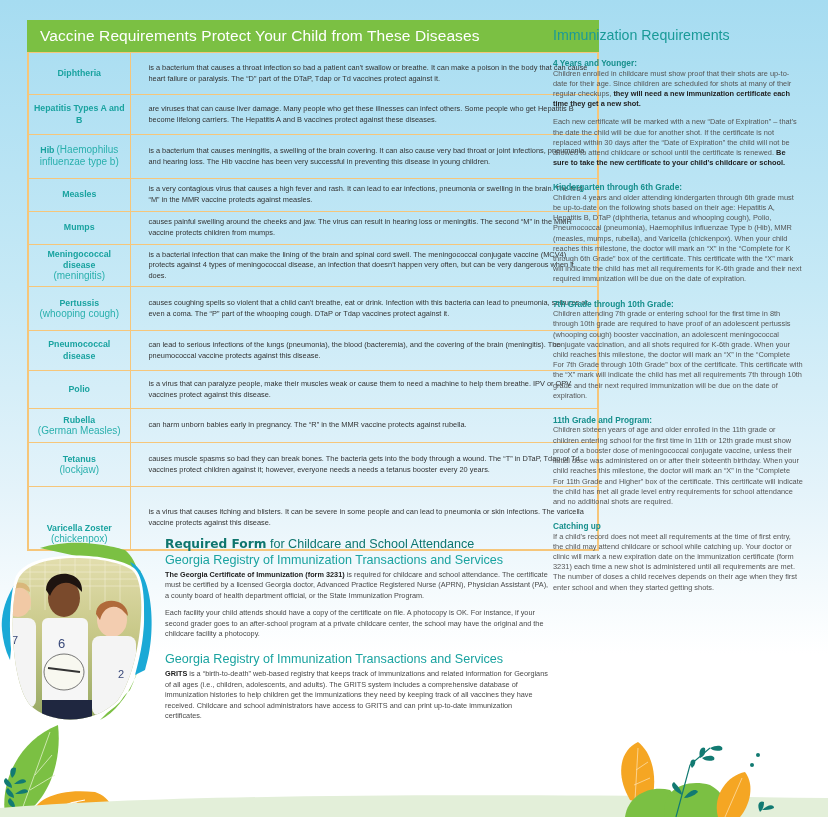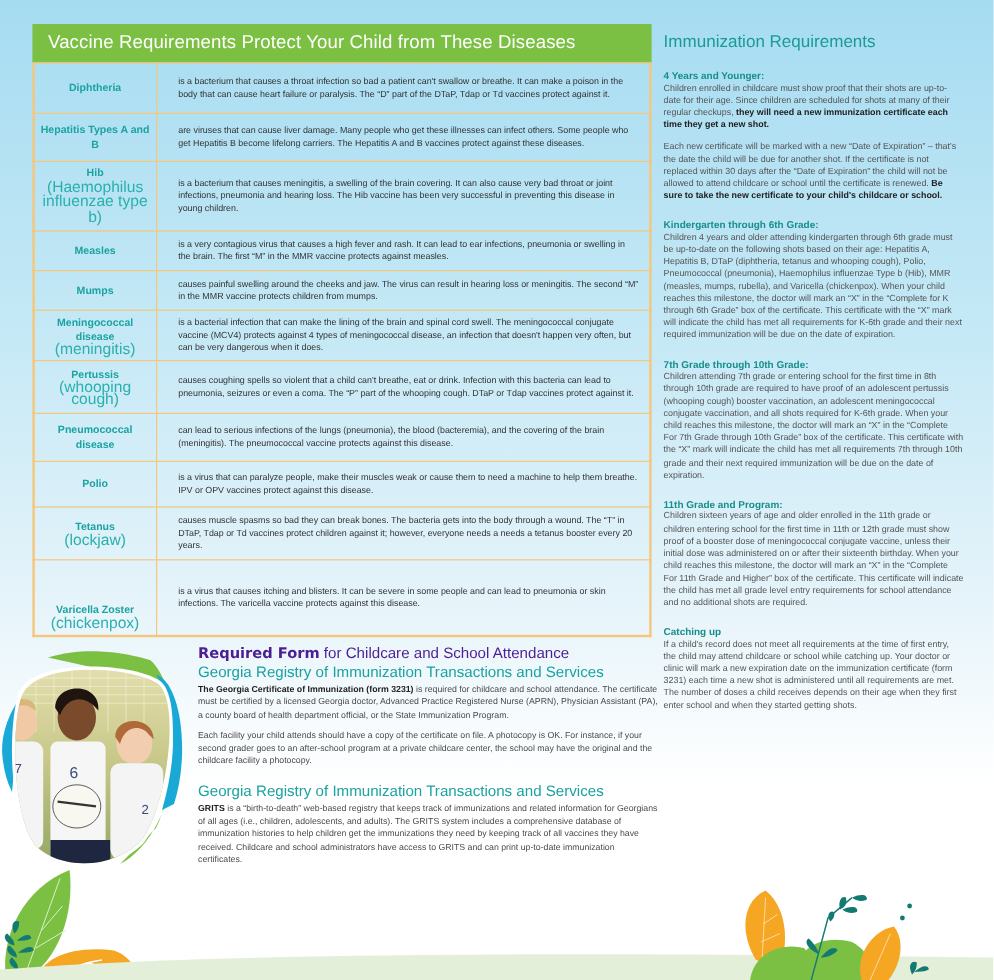--- a/index.html
+++ b/index.html
@@ -7,21 +7,21 @@
     body {
       position: relative;
       font-family: "Liberation Sans", sans-serif;
       background: linear-gradient(180deg, #a6dcf1 0%, #c6e9f6 35%, #e4f3fa 60%, #ffffff 80%, #ffffff 100%);
       color: #3a3a3a;
     }
     .page { position: absolute; inset: 0; }
 
     
     .table-wrap {
-      position: absolute; left: 27px; top: 20px; width: 516px;
+      position: absolute; left: 27px; top: 20px; width: 572px;
     }
     .table-header {
       background: #7bc043;
       color: #ffffff;
       height: 32px;
       font-size: 15.5px;
       line-height: 32px;
       padding-left: 13px;
       letter-spacing: 0.1px;
     }
@@ -37,37 +37,37 @@
       line-height: 10.6px;
       vertical-align: middle;
     }
     td.disease-name {
       width: 102px;
       text-align: center;
       color: #1aa3a0;
       padding: 4px 4px;
     }
     td.disease-name .nm { font-weight: bold; font-size: 8.8px; line-height: 11px; display: inline; }
-    td.disease-name .sub { font-size: 13px; line-height: 10.5px; color: #2ab0ad; }
+    td.disease-name .sub { font-size: 10px; line-height: 10.5px; color: #2ab0ad; }
     td.disease-name .block { display: block; }
     td.disease-desc {
       color: #333333;
       padding: 4px 8px 4px 18px;
     }
 
     
     .photo-area { position: absolute; left: 0; top: 540px; width: 160px; height: 200px; }
     .leaf-bl { position: absolute; left: 0; top: 720px; width: 130px; height: 97px; }
     .plant-br { position: absolute; left: 610px; top: 740px; width: 180px; height: 77px; }
     .ground { position: absolute; left: 0; top: 788px; width: 828px; height: 29px; }
 
     
     .form-section { position: absolute; left: 165px; top: 536px; width: 385px; }
     .form-title {
-      color: #4c1d95;
+      color: #0f766e;
       font-size: 12.6px;
       line-height: 16px;
     }
     .form-title b { font-family: "DejaVu Sans", sans-serif; font-weight: bold; font-size: 12.2px; }
     .form-subtitle {
       color: #1aa3a0;
       font-size: 12.6px;
       line-height: 16px;
       margin-bottom: 2px;
     }
@@ -152,20 +152,27 @@
             </td>
             <td class="disease-desc">causes coughing spells so violent that a child can't breathe, eat or drink. Infection with this bacteria can lead to pneumonia, seizures or even a coma. The “P” part of the whooping cough. DTaP or Tdap vaccines protect against it.</td>
           </tr>
           <tr style="height: 40px; padding-left: 44px;">
             <td class="disease-name"><span class="nm">Pneumococcal disease</span></td>
             <td class="disease-desc">can lead to serious infections of the lungs (pneumonia), the blood (bacteremia), and the covering of the brain (meningitis). The pneumococcal vaccine protects against this disease.</td>
           </tr>
           <tr style="height: 38px;">
             <td class="disease-name"><span class="nm">Polio</span></td>
             <td class="disease-desc">is a virus that can paralyze people, make their muscles weak or cause them to need a machine to help them breathe. IPV or OPV vaccines protect against this disease.</td>
+          </tr>
+          <tr style="height: 34px;">
+            <td class="disease-name">
+              <span class="nm" style="display: block;">Rubella</span>
+              <span class="sub block">(German Measles)</span>
+            </td>
+            <td class="disease-desc">can harm unborn babies early in pregnancy. The “R” in the MMR vaccine protects against rubella.</td>
           </tr>
           <tr style="height: 44px;">
             <td class="disease-name">
               <span class="nm" style="display: block;">Tetanus</span>
               <span class="sub block">(lockjaw)</span>
             </td>
             <td class="disease-desc">causes muscle spasms so bad they can break bones. The bacteria gets into the body through a wound. The “T” in DTaP, Tdap or Td vaccines protect children against it; however, everyone needs a needs a tetanus booster every 20 years.</td>
           </tr>
           <tr style="height: 34px;">
             <td class="disease-name">

